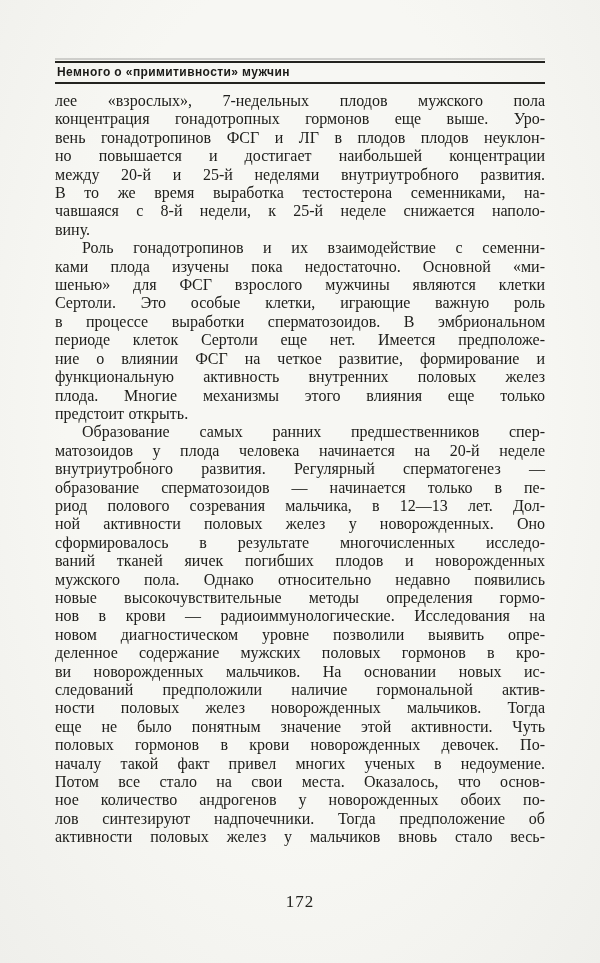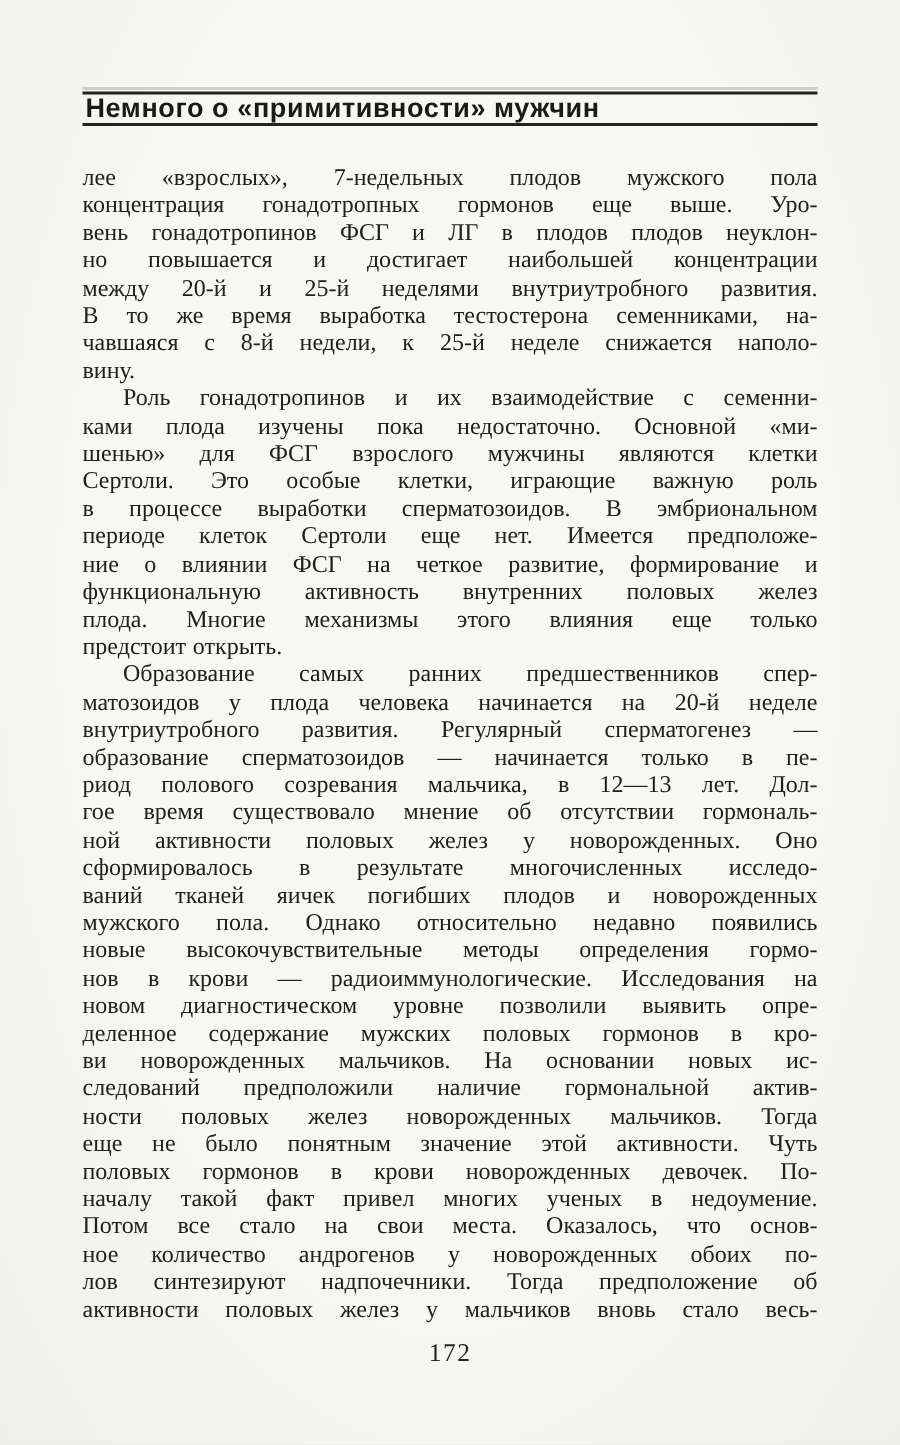--- a/index.html
+++ b/index.html
@@ -23,35 +23,35 @@
     width: 490px;
   }
   .rule-top {
     height: 2px;
     background: #23231f;
     box-shadow: 0 -3px 0 rgba(35,35,31,0.18);
   }
   .head-title {
     font-family: "Liberation Sans", "DejaVu Sans", sans-serif;
     font-weight: 700;
-    font-size: 18px;
+    font-size: 12px;
     line-height: 17px;
     letter-spacing: 0.4px;
     color: #1a1a17;
     padding: 1px 0 1px 2px;
   }
   .rule-bottom {
     height: 1.5px;
     background: #23231f;
   }
 
   .body-text {
     position: absolute;
     left: 55px;
-    top: 110px;
+    top: 92px;
     width: 490px;
     font-size: 16px;
     line-height: 18.4px;
     color: #20201d;
   }
   .line {
     text-align: left;
     white-space: normal;
     word-spacing: 0.5px;
   }
@@ -102,21 +102,20 @@
       <div class="line just">периоде клеток Сертоли еще нет. Имеется предположе-</div>
       <div class="line just">ние о влиянии ФСГ на четкое развитие, формирование и</div>
       <div class="line just">функциональную активность внутренних половых желез</div>
       <div class="line just">плода. Многие механизмы этого влияния еще только</div>
       <div class="line">предстоит открыть.</div>
       <div class="line just indent">Образование самых ранних предшественников спер-</div>
       <div class="line just">матозоидов у плода человека начинается на 20-й неделе</div>
       <div class="line just">внутриутробного развития. Регулярный сперматогенез —</div>
       <div class="line just">образование сперматозоидов — начинается только в пе-</div>
       <div class="line just">риод полового созревания мальчика, в 12—13 лет. Дол-</div>
-      <div class="line just">гое время существовало мнение об отсутствии гормональ-</div>
       <div class="line just">ной активности половых желез у новорожденных. Оно</div>
       <div class="line just">сформировалось в результате многочисленных исследо-</div>
       <div class="line just">ваний тканей яичек погибших плодов и новорожденных</div>
       <div class="line just">мужского пола. Однако относительно недавно появились</div>
       <div class="line just">новые высокочувствительные методы определения гормо-</div>
       <div class="line just">нов в крови — радиоиммунологические. Исследования на</div>
       <div class="line just">новом диагностическом уровне позволили выявить опре-</div>
       <div class="line just">деленное содержание мужских половых гормонов в кро-</div>
       <div class="line just">ви новорожденных мальчиков. На основании новых ис-</div>
       <div class="line just">следований предположили наличие гормональной актив-</div>

